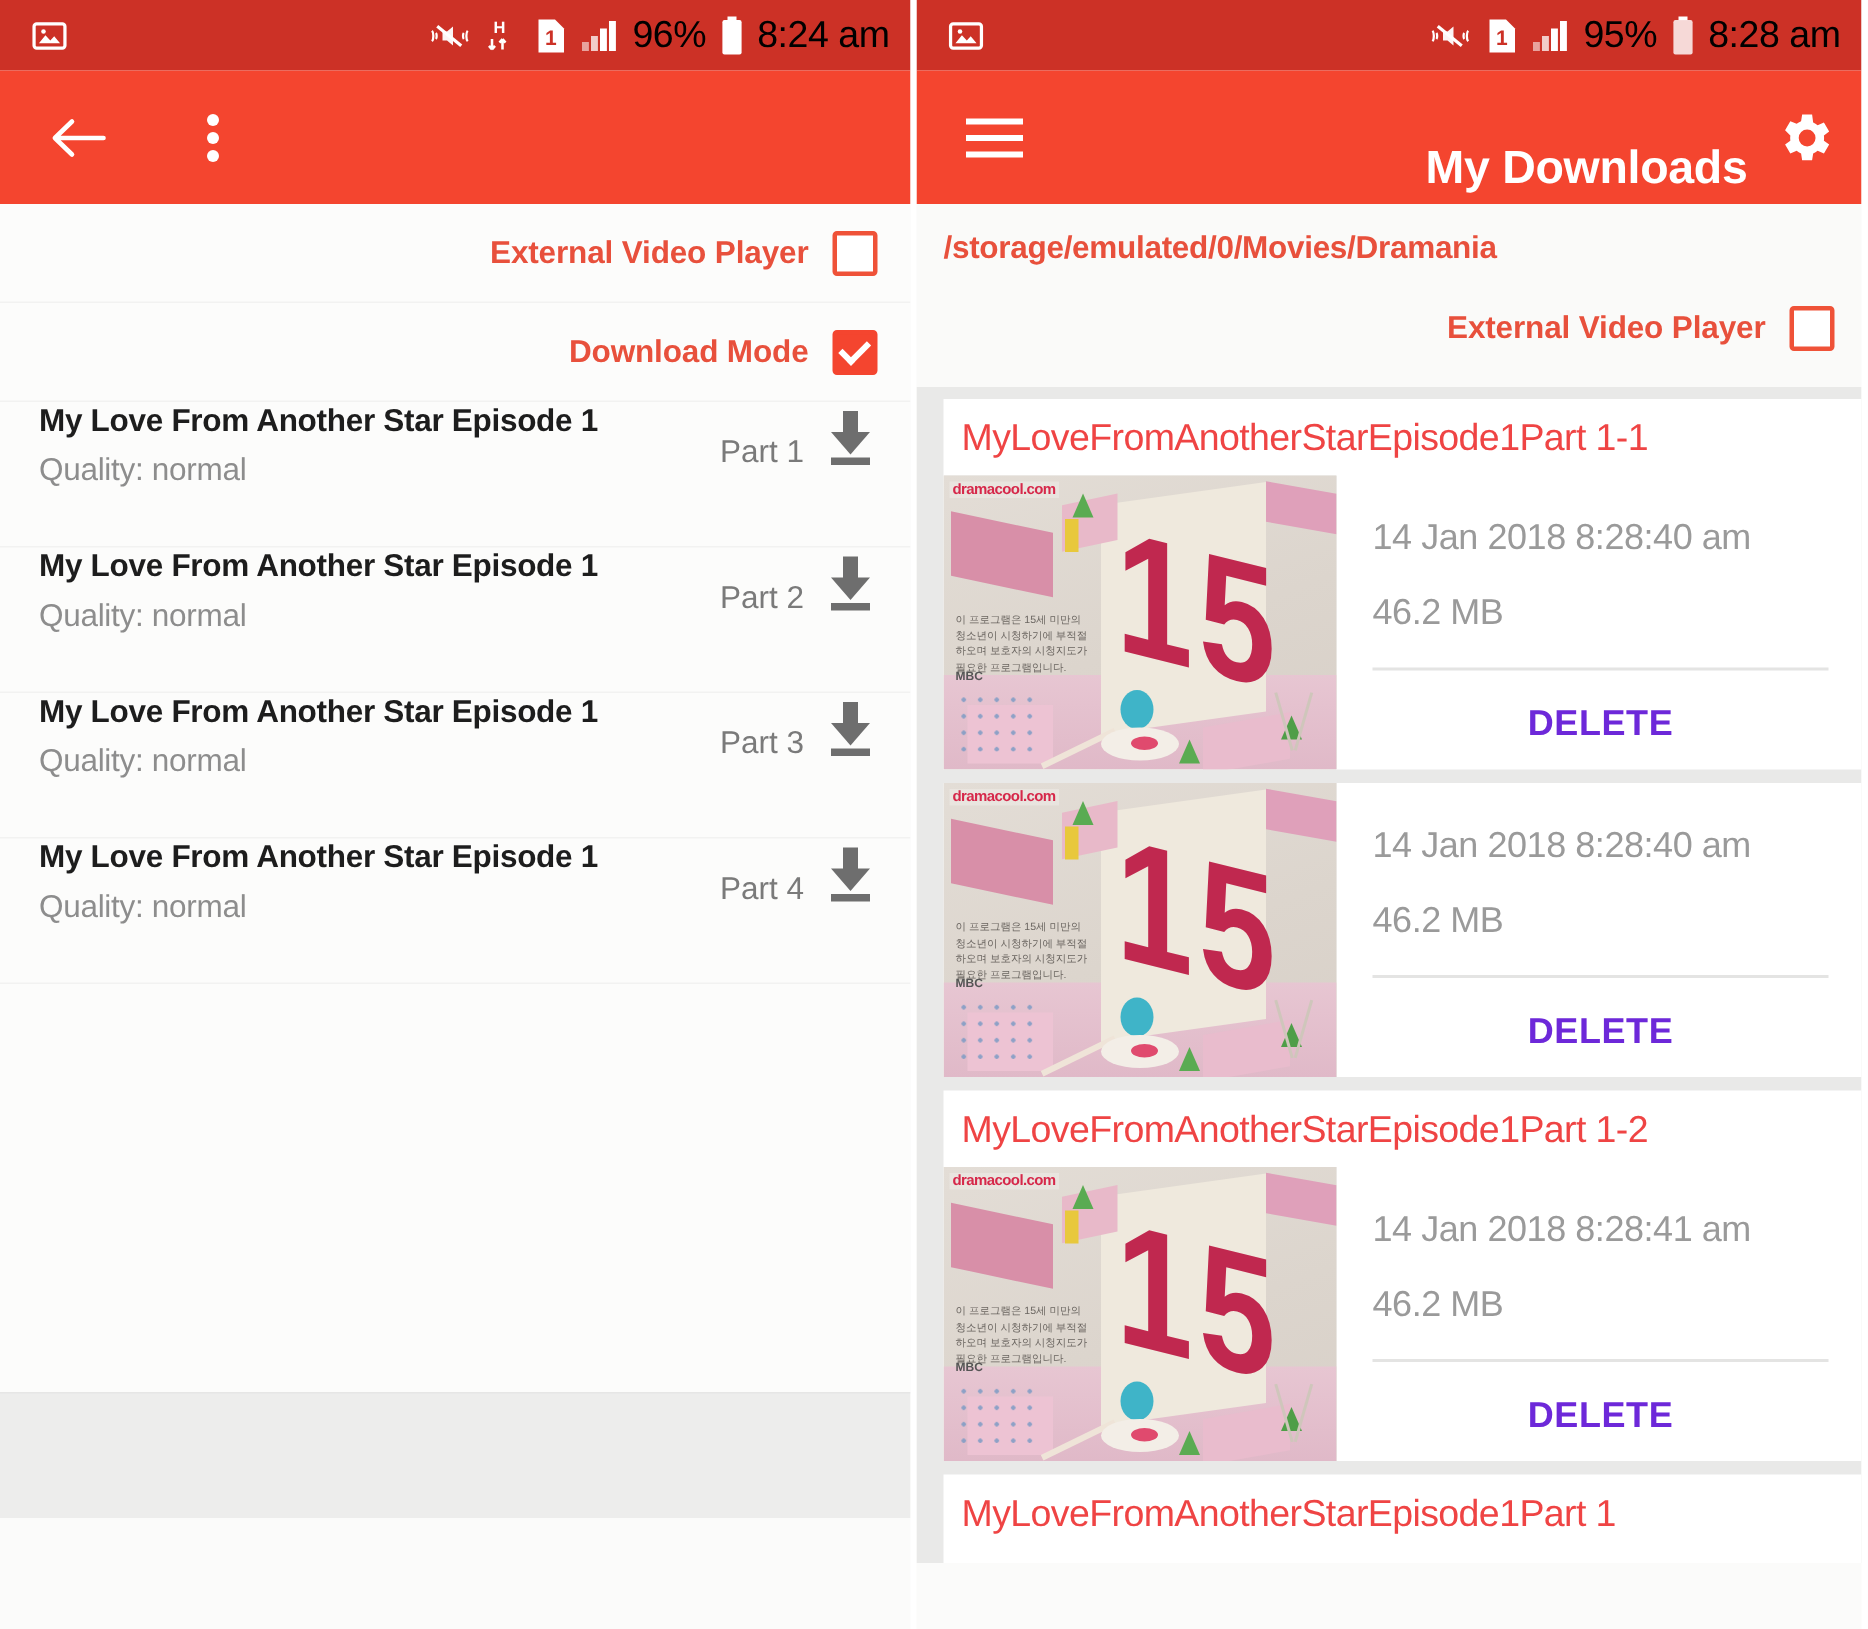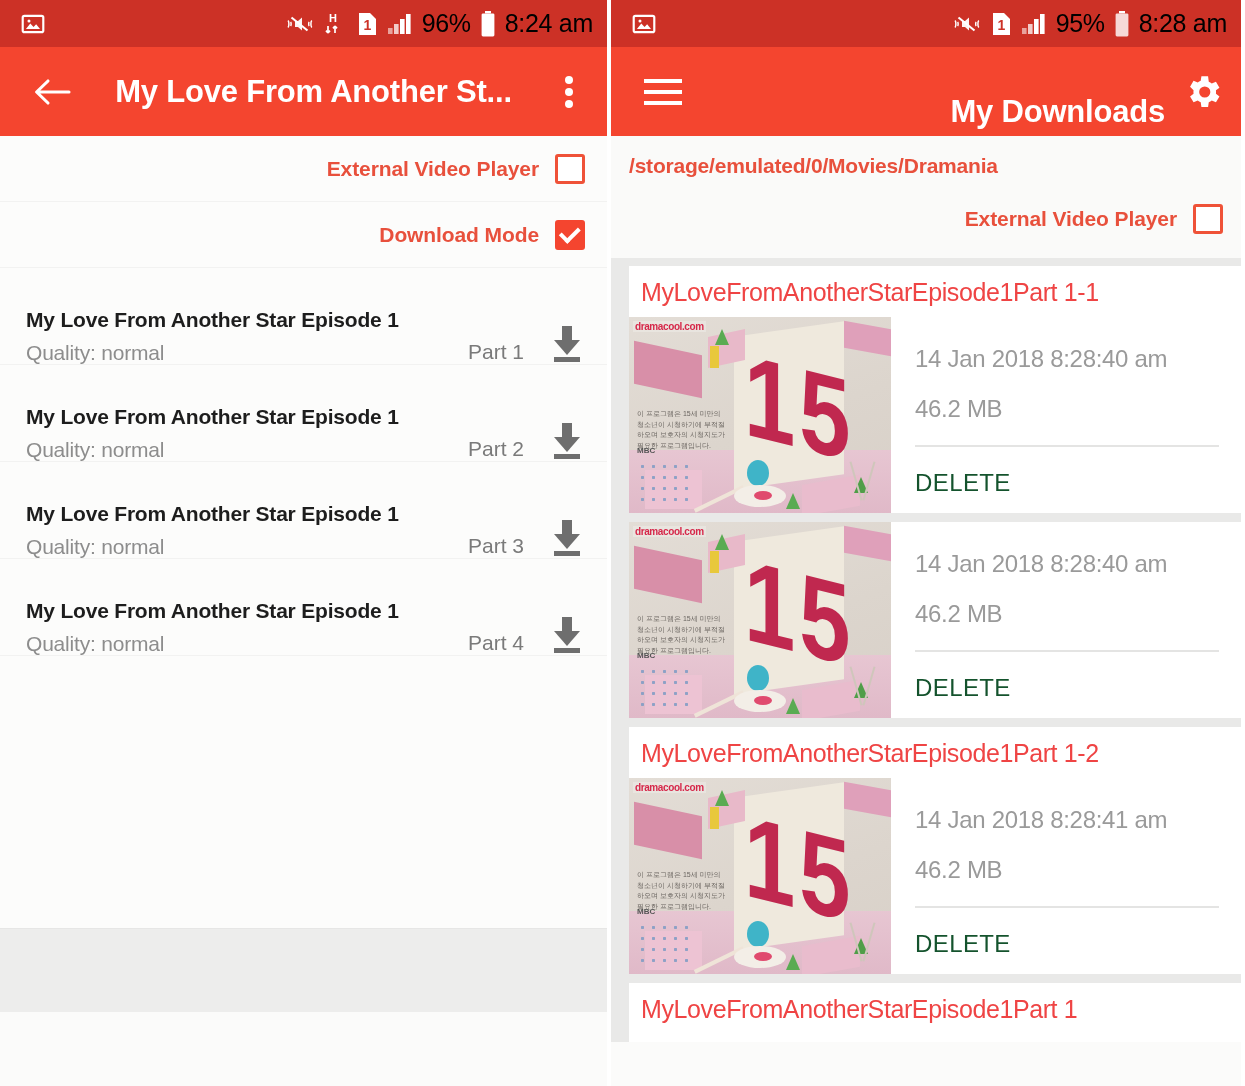--- a/index.html
+++ b/index.html
@@ -64,24 +64,23 @@
   .cbox.checked { background: #f4452f; border-color: #f4452f; }
   .cbox.checked::after {
     content: ""; width: 15px; height: 8px;
     border-left: 4px solid #ffffff; border-bottom: 4px solid #ffffff;
     transform: rotate(-45deg) translate(1px, -2px);
   }
 
   
   .ep-list { background: #fcfcfb; }
   .ep-row {
-    height: 97px; display: flex; align-items: flex-end;
+    height: 97px; display: flex; align-items: flex-start;
     padding: 0 22px 0 26px; border-bottom: 1px solid #f2f2f1;
     position: relative;
-    gap: 12px;
   }
   .ep-main { flex: 1; min-width: 0; }
   .ep-title {
     font-size: 21px; font-weight: bold; color: #1d1d1d;
     letter-spacing: -0.2px; line-height: 1.2;
   }
   .ep-quality {
     font-size: 21px; color: #8d8d8d; margin-top: 9px;
     letter-spacing: -0.2px; line-height: 1.1;
   }
@@ -122,22 +121,22 @@
     position: relative; overflow: hidden;
     background: #ded9d3;
   }
   .card-info { flex: 1; padding: 28px 22px 0 24px; }
   .info-line {
     font-size: 24px; color: #9a9a9a; letter-spacing: -0.3px;
     margin-bottom: 22px;
   }
   .divider { height: 2px; background: #e4e4e3; margin: 8px 0 0 0; }
   .delete-btn {
-    font-size: 24px; font-weight: normal;
-    color: #14532d; letter-spacing: 0.4px; padding: 22px 0 0 0;
+    text-align: center; font-size: 24px; font-weight: bold;
+    color: #6d28d9; letter-spacing: 0.4px; padding: 22px 0 0 0;
     cursor: pointer;
   }
   .card-partial .card-title { padding-bottom: 18px; }
 
   
   .th-bg { position: absolute; inset: 0; background: linear-gradient(160deg,#e3ddd6 0%,#dcd5cd 55%,#d8d0c8 100%); }
   .th-wall { position: absolute; left: 40%; top: 6%; width: 42%; height: 78%; background: #efe9dd; transform: skewY(-8deg); }
   .th-num {
     position: absolute; left: 44%; top: 20%;
     font-size: 92px; font-weight: bold; color: #c0284f;
@@ -236,21 +235,20 @@
     </div>
 
     <div class="appbar">
       <div class="appbar-left">
         <span>
           <svg class="ic" width="38" height="34" viewBox="0 0 38 34">
             <path d="M36 17H4M15 6L3.6 17 15 28" stroke="#fff" stroke-width="3.1" fill="none" stroke-linecap="round" stroke-linejoin="round"></path>
           </svg>
         </span>
       </div>
-      <div class="appbar-title title-center">My Love From Another St...</div>
       <div class="appbar-right">
         <span>
           <svg class="ic" width="10" height="36" viewBox="0 0 10 36">
             <circle cx="5" cy="6" r="4" fill="#fff"></circle>
             <circle cx="5" cy="18" r="4" fill="#fff"></circle>
             <circle cx="5" cy="30" r="4" fill="#fff"></circle>
           </svg>
         </span>
       </div>
     </div>

